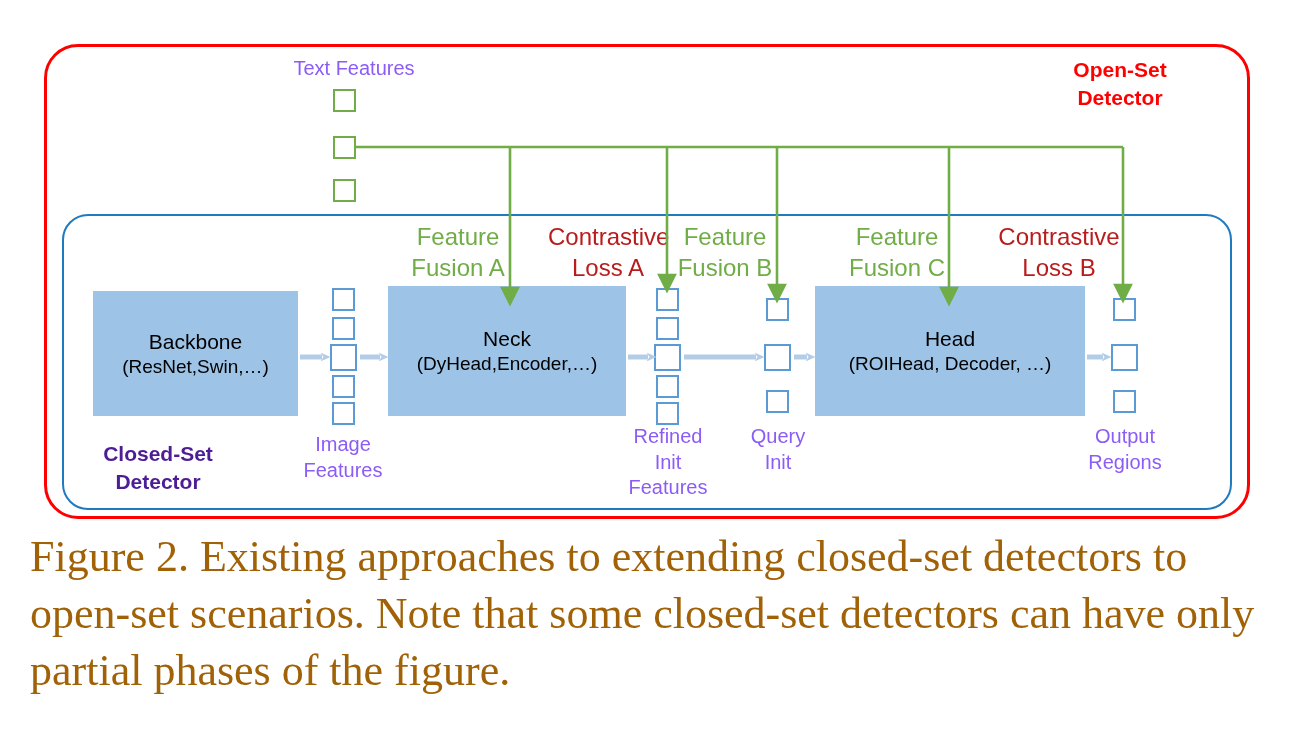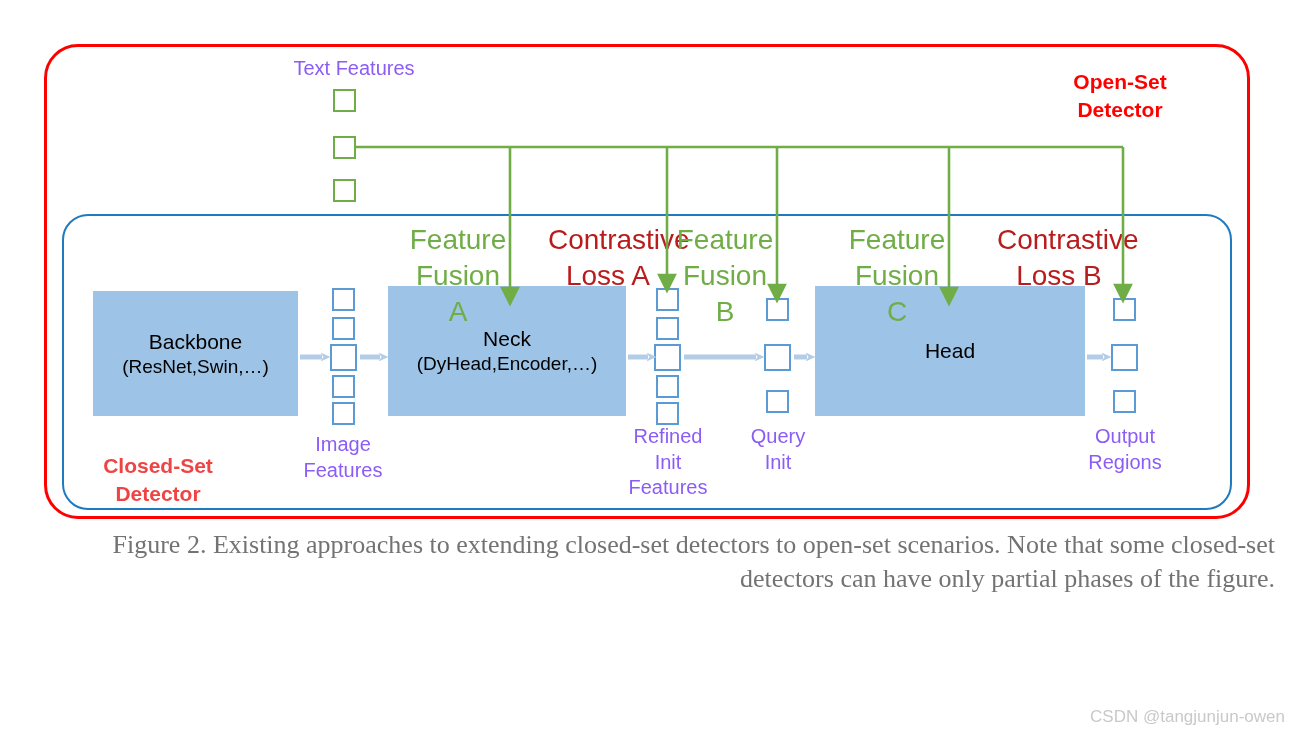--- a/index.html
+++ b/index.html
@@ -41,31 +41,30 @@
   }
 
   
   .frame-label {
     position: absolute;
     font-weight: bold;
     font-size: 21px;
     line-height: 1.32;
     text-align: center;
     white-space: pre-line;
-    margin-top: 12px;
   }
   .label-open {
     left: 1030px; top: 56px;
     width: 180px;
     color: #ff0000;
   }
   .label-closed {
     left: 78px; top: 440px;
     width: 160px;
-    color: #ef4444;
+    color: #4c1d95;
   }
 
   
   .text-encoder {
     position: absolute;
     left: 93px; top: 115px;
     width: 205px; height: 63px;
     background: #c5dfb3;
     display: flex;
     align-items: center;
@@ -108,21 +107,21 @@
     font-size: 20px;
     color: #8b5cf6;
     text-align: center;
     line-height: 1.28;
     white-space: pre-line;
   }
 
   
   .flow-label {
     position: absolute;
-    font-size: 28px;
+    font-size: 24px;
     text-align: center;
     line-height: 1.28;
     white-space: pre-line;
   }
   .lbl-green { color: #70ad47; }
   .lbl-red   { color: #b91c1c; }
 
   
   #wires {
     position: absolute;
@@ -130,24 +129,24 @@
     width: 1303px; height: 737px;
     pointer-events: none;
   }
 
   
   .caption {
     position: absolute;
     left: 30px; top: 528px;
     width: 1245px;
     font-family: "Liberation Serif", serif;
-    font-size: 26px;
+    font-size: 44px;
     line-height: 1.30;
-    color: #737373;
-    text-align: right;
+    color: #a16207;
+    text-align: left;
   }
 
   .watermark {
     position: absolute;
     right: 18px; bottom: 10px;
     font-size: 17px;
     color: #c9c9c9;
     font-family: "Liberation Sans", sans-serif;
   }
 </style>
@@ -175,20 +174,21 @@
     <div class="bx-sub">(DyHead,Encoder,…)</div>
   </div>
 
   <div class="stage-box" id="box-backbone">
     <div class="bx-title">Backbone</div>
     <div class="bx-sub">(ResNet,Swin,…)</div>
   </div>
 
   <div class="stage-box" id="box-head">
     <div class="bx-title">Head</div>
+    <div class="bx-sub">(ROIHead, Decoder, …)</div>
   </div>
 
   <div class="sq sq-blue" style="left:332px; top:288px; width:23px; height:23px;"></div>
   <div class="sq sq-blue" style="left:332px; top:317px; width:23px; height:23px;"></div>
   <div class="sq sq-blue" style="left:330px; top:344px; width:27px; height:27px;"></div>
   <div class="sq sq-blue" style="left:332px; top:375px; width:23px; height:23px;"></div>
   <div class="sq sq-blue" style="left:332px; top:402px; width:23px; height:23px;"></div>
   <div class="col-caption" style="left:272px; top:432px; width:142px;">Image
 Features</div>
 
@@ -248,15 +248,14 @@
       <path d="M360,357 L380,357" marker-end="url(#blue-head)"></path>
       <path d="M628,357 L648,357" marker-end="url(#blue-head)"></path>
       <path d="M684,357 L756,357" marker-end="url(#blue-head)"></path>
       <path d="M794,357 L807,357" marker-end="url(#blue-head)"></path>
       <path d="M1087,357 L1103,357" marker-end="url(#blue-head)"></path>
     </g>
   </svg>
 
   <div class="caption">Figure 2. Existing approaches to extending closed-set detectors to open-set scenarios.  Note that some closed-set detectors can have only partial phases of the figure.</div>
 
-  <div class="watermark">CSDN @tangjunjun-owen</div>
 
 </div>
 
 </body></html>

